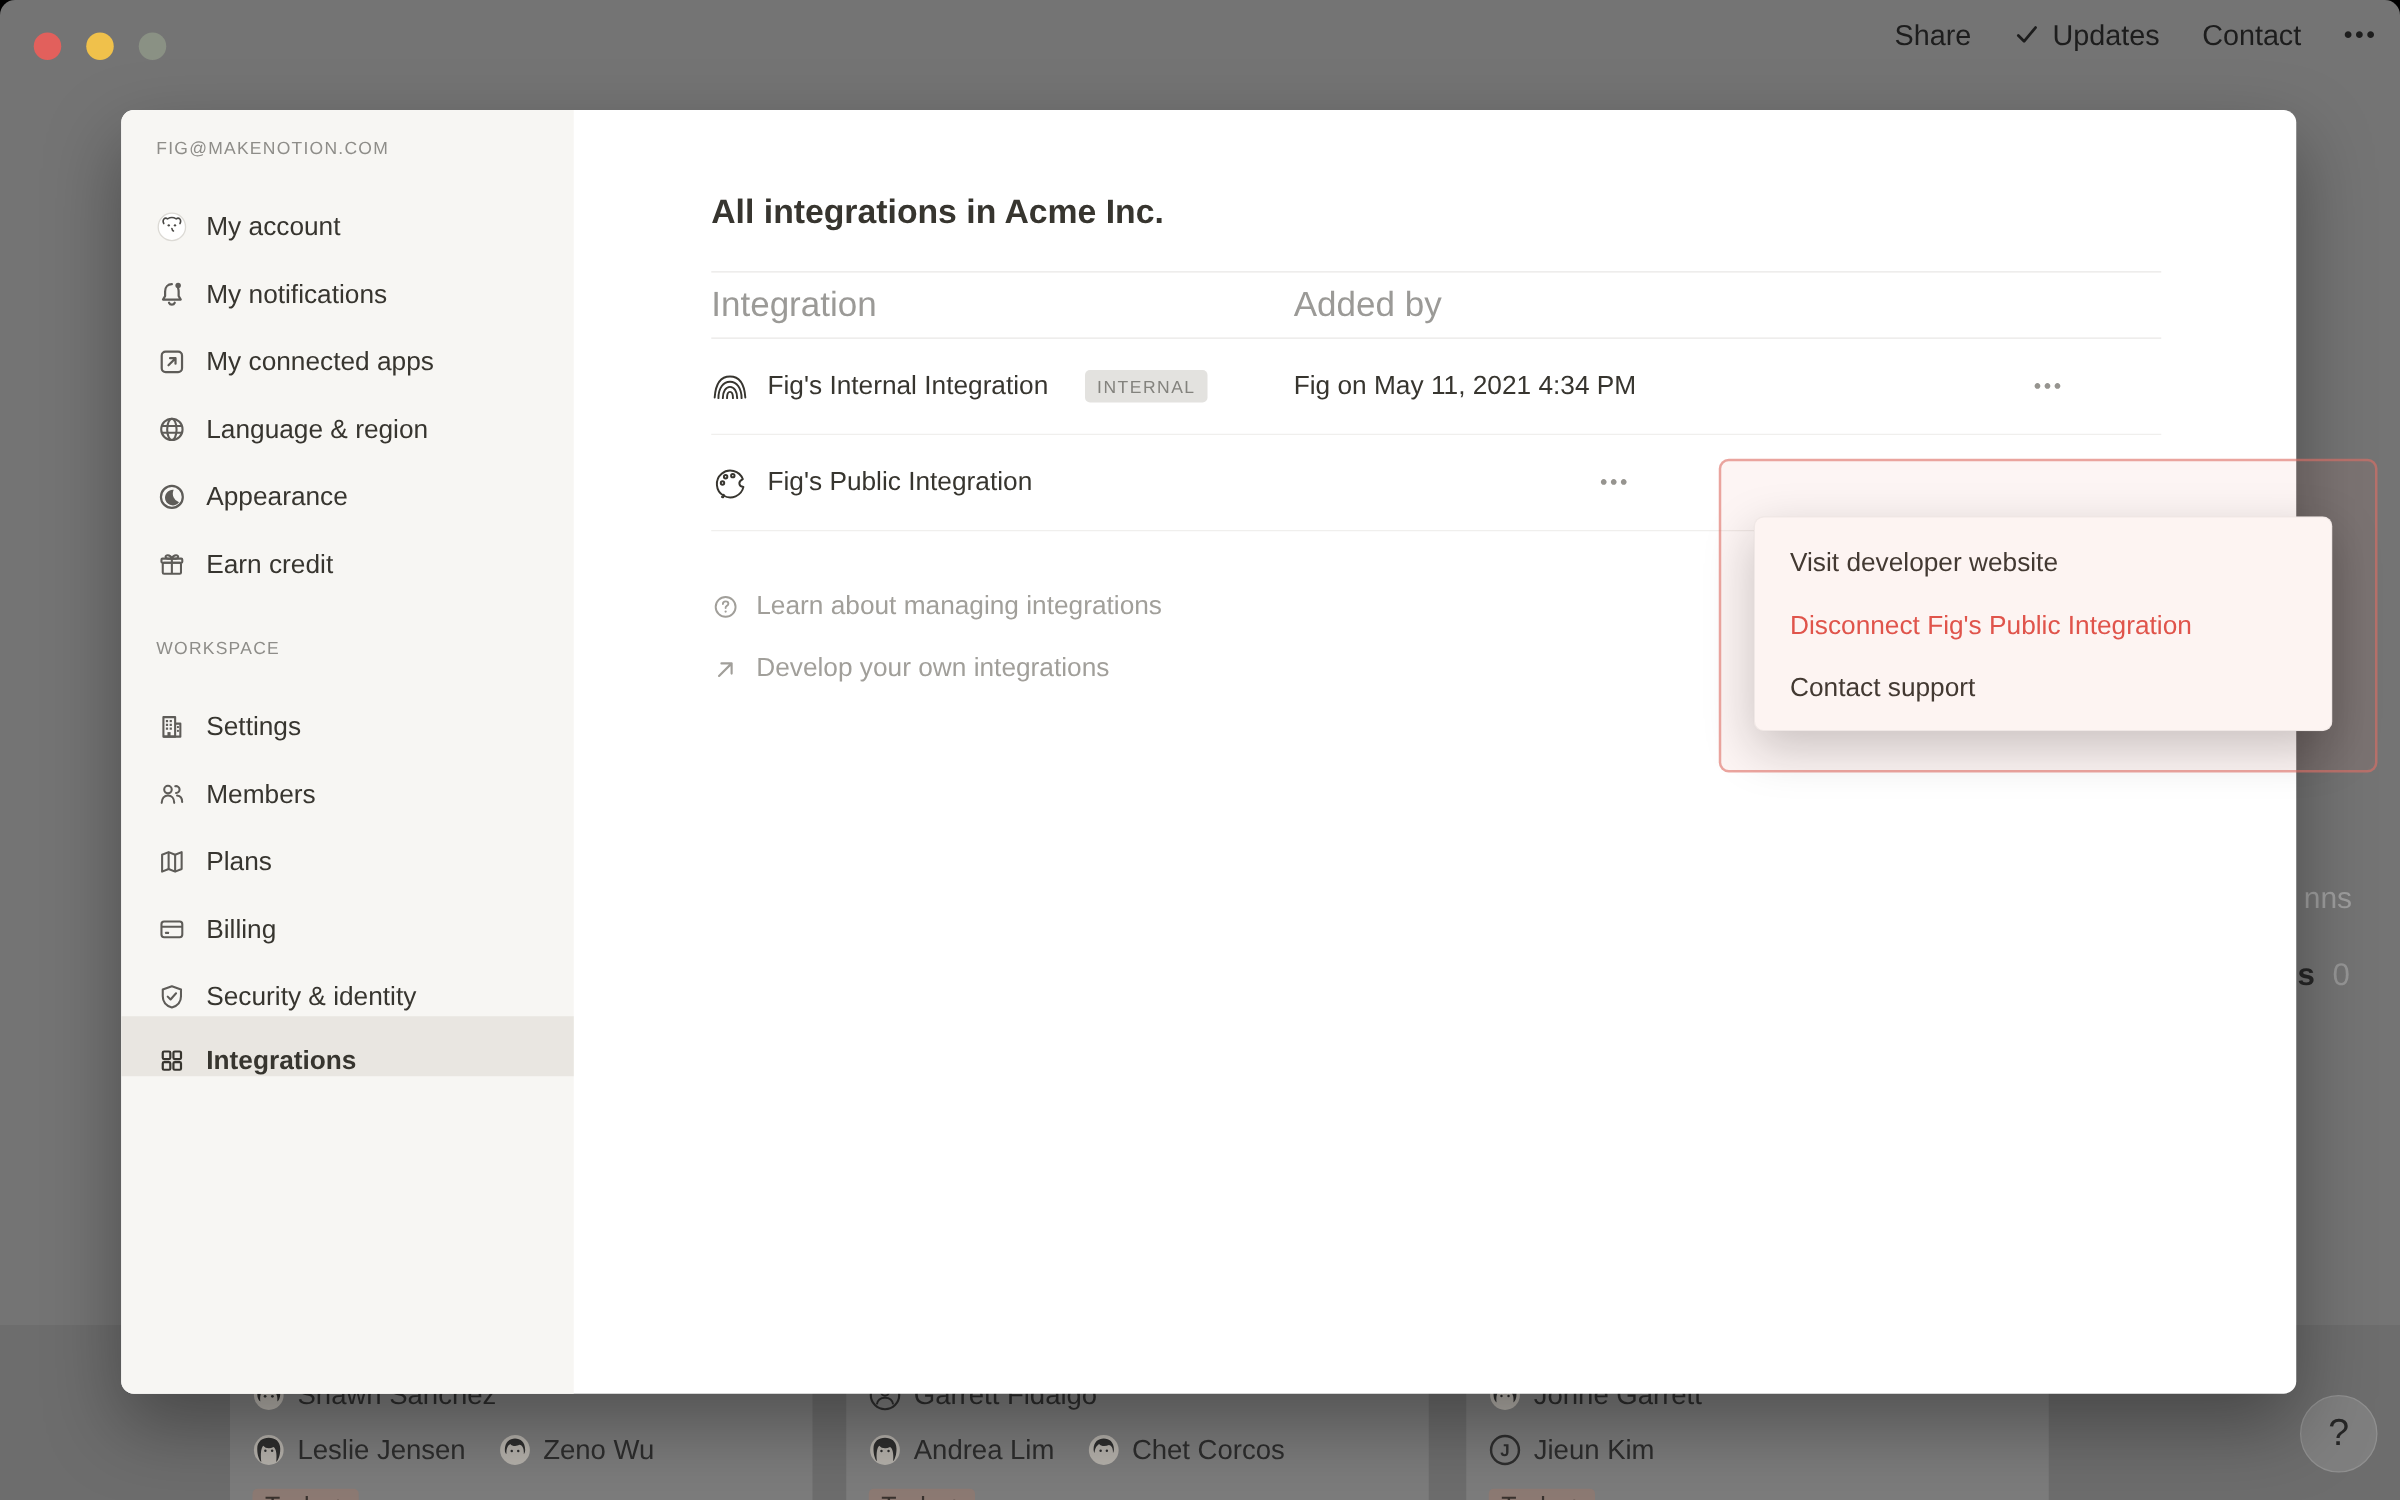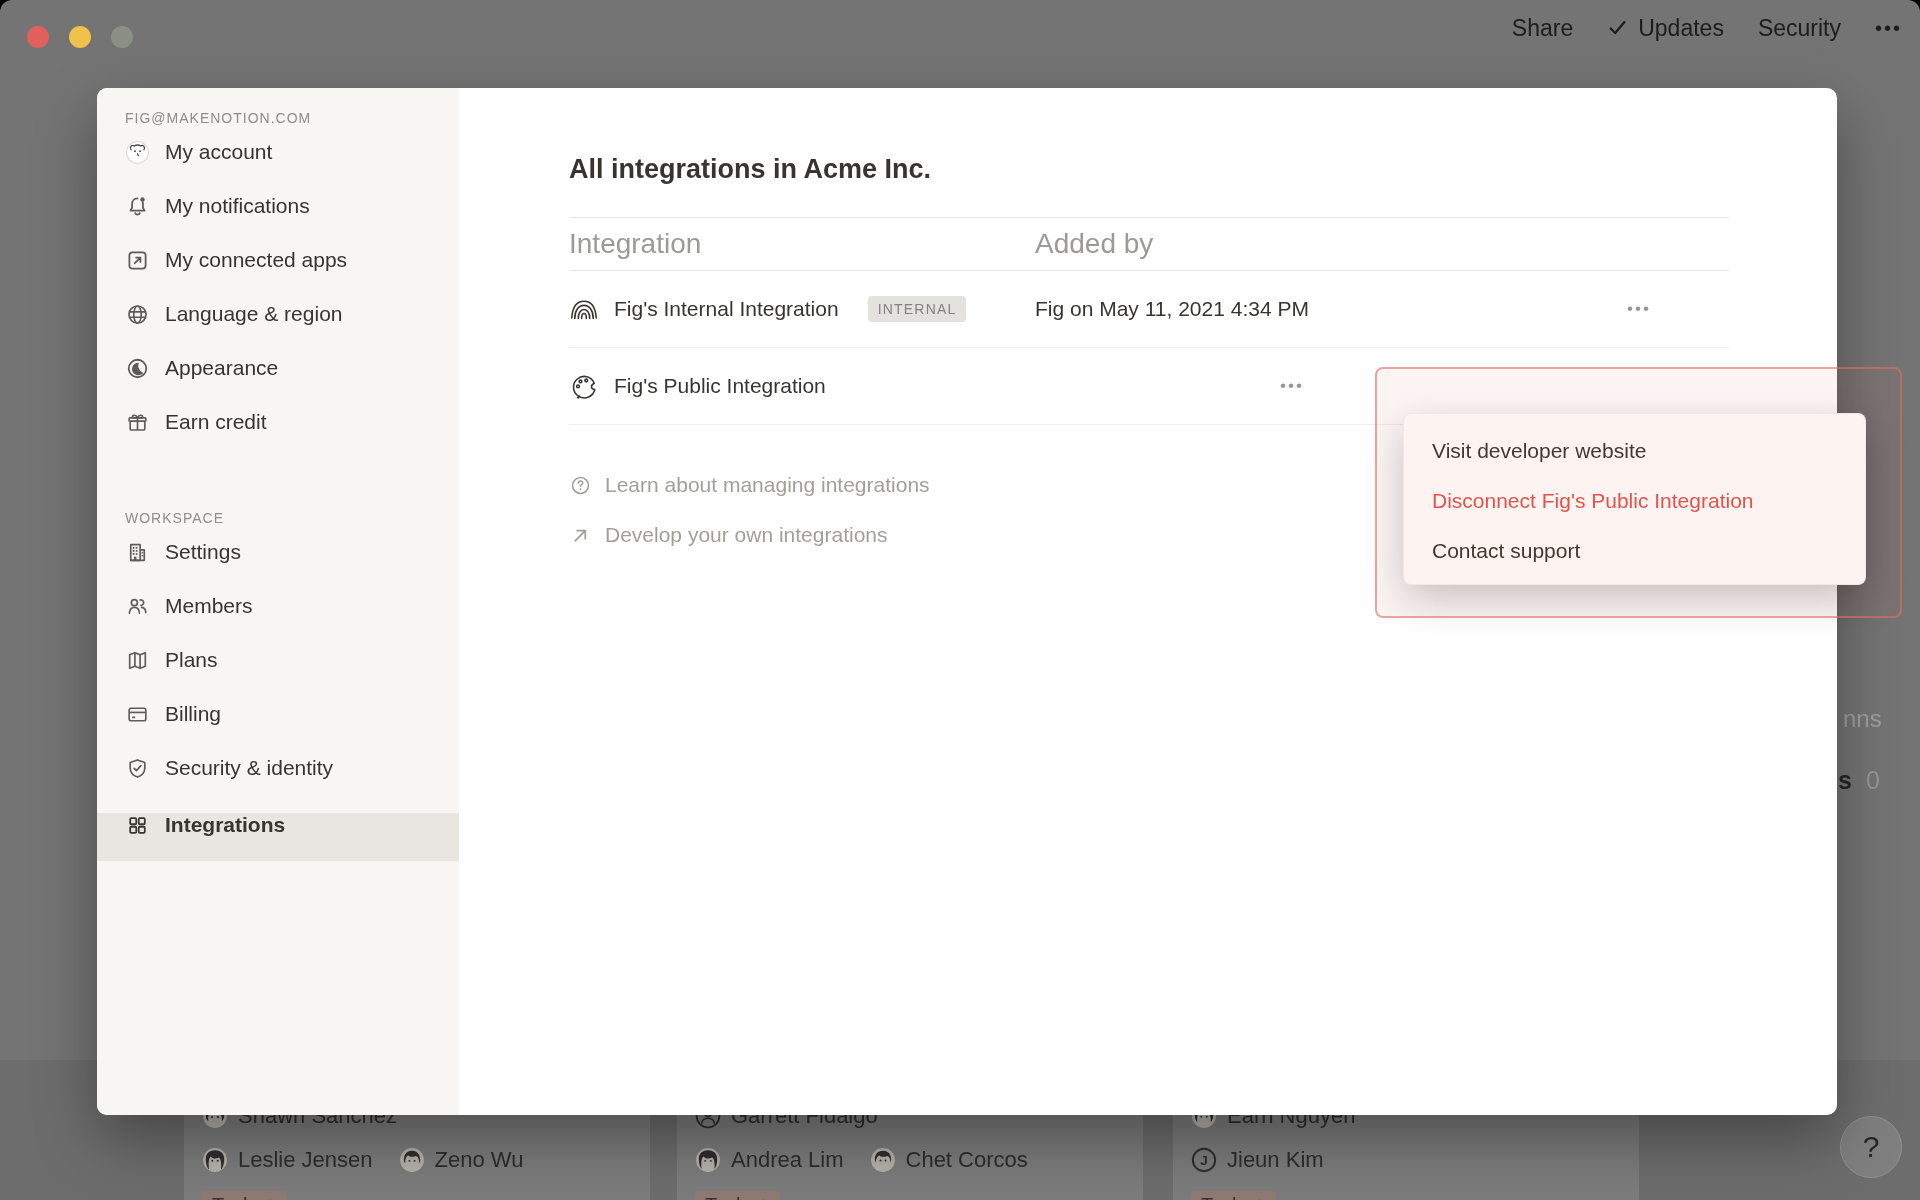--- a/index.html
+++ b/index.html
@@ -34,21 +34,21 @@
     background:#7f7f7f; border:1px solid #909090; color:#262626; font-size:30px; font-weight:500;
     display:flex; align-items:center; justify-content:center; z-index:2; }
 
   
   .dialog { position:absolute; left:97px; top:88px; width:1740px; height:1027px; background:#fff;
     border-radius:10px; box-shadow:0 25px 60px rgba(0,0,0,.35); z-index:5;padding-left:32px; }
   .sidebar { position:absolute; left:0; top:0; bottom:0; width:362px; background:#f7f6f3;
     border-radius:10px 0 0 10px; padding-top:22px; }
   .caption { margin:0 0 14px 28px; font-size:14px; font-weight:500; letter-spacing:1px; color:#8e8d89; }
   .caption.ws { margin-top:46px; }
-  .side-item { display:flex; align-items:flex-start; gap:15px; height:54px; padding:0 28px;
+  .side-item { display:flex; align-items:flex-end; gap:15px; height:54px; padding:0 28px;
     font-size:21px; color:#37352f; cursor:default; }
   .side-item.sel { background:#e9e6e1; font-weight:700; height:48px; margin-top:3px; }
   .sicon { width:25px; height:25px; flex:0 0 25px; display:flex; }
 
   .main { position:absolute; left:362px; top:0; right:0; bottom:0; }
   .page-title { position:absolute; left:110px; top:66px; font-size:27px; font-weight:700; color:#37352f; }
   .itable { position:absolute; left:110px; top:129px; width:1160px; }
   .thead { display:grid; grid-template-columns:466px 1fr 180px; align-items:center; height:54px;
     border-top:1px solid #e9e8e6; border-bottom:1px solid #e9e8e6; color:#9b9a97; font-size:28px; }
   .trow { display:grid; grid-template-columns:466px 1fr 180px; align-items:center; height:77px;
@@ -89,21 +89,21 @@
     <div class="tb-right">
       <span class="tb-item">Share</span>
       <span class="tb-item">
         <span class="sicon" style="width:22px;height:22px;flex-basis:22px;">
           <svg viewBox="0 0 24 24" width="22" height="22" fill="none" stroke="#1d1d1d" stroke-width="2.4" stroke-linecap="round" stroke-linejoin="round">
               <path d="M4 12.5 L9 17.5 L19 5.5"></path>
             </svg>
         </span>
         <span>Updates</span>
       </span>
-      <span class="tb-item">Security</span>
+      <span class="tb-item">Contact</span>
       <span class="tb-item tb-dots">•••</span>
     </div>
   </div>
 
   <div class="board-bg"></div>
 
   <div class="bcard" style="left:184px">
     <div class="brow">
       <span class="bavatar">
           <svg viewBox="0 0 24 24" width="26" height="26">
@@ -193,21 +193,21 @@
   <div class="bcard" style="left:1173px">
     <div class="brow">
       <span class="bavatar">
           <svg viewBox="0 0 24 24" width="26" height="26">
             <circle cx="12" cy="12" r="11" fill="#b5b1ab"></circle>
             <path d="M3.5 11 C3.5 5.5 7.5 3 12 3 C16.5 3 20.5 5.5 20.5 11 C20.5 14.5 19.5 16.5 18.2 17.6 C18.8 12.5 17.2 10.3 15.7 9.8 C12.7 11.3 9.3 10.8 7.8 8.8 C6.3 9.9 5.2 12.5 5.8 17.6 C4.5 16.5 3.5 14.5 3.5 11 Z" fill="#2e2e2e"></path>
             <circle cx="9.4" cy="12.8" r="0.9" fill="#2e2e2e"></circle>
             <circle cx="14.6" cy="12.8" r="0.9" fill="#2e2e2e"></circle>
           </svg>
         </span>
-      <span>Earn Nguyen</span>
+      <span>Jonne Garrett</span>
     </div>
     <div class="brow">
       <span class="pair">
           <span class="bavatar">
             <svg viewBox="0 0 24 24" width="26" height="26">
               <circle cx="12" cy="12" r="10.3" fill="none" stroke="#2e2e2e" stroke-width="1.8"></circle>
               <text x="12" y="16.4" text-anchor="middle" font-size="12.5" font-weight="600" fill="#2e2e2e">J</text>
             </svg>
           </span>
       <span>Jieun Kim</span>

